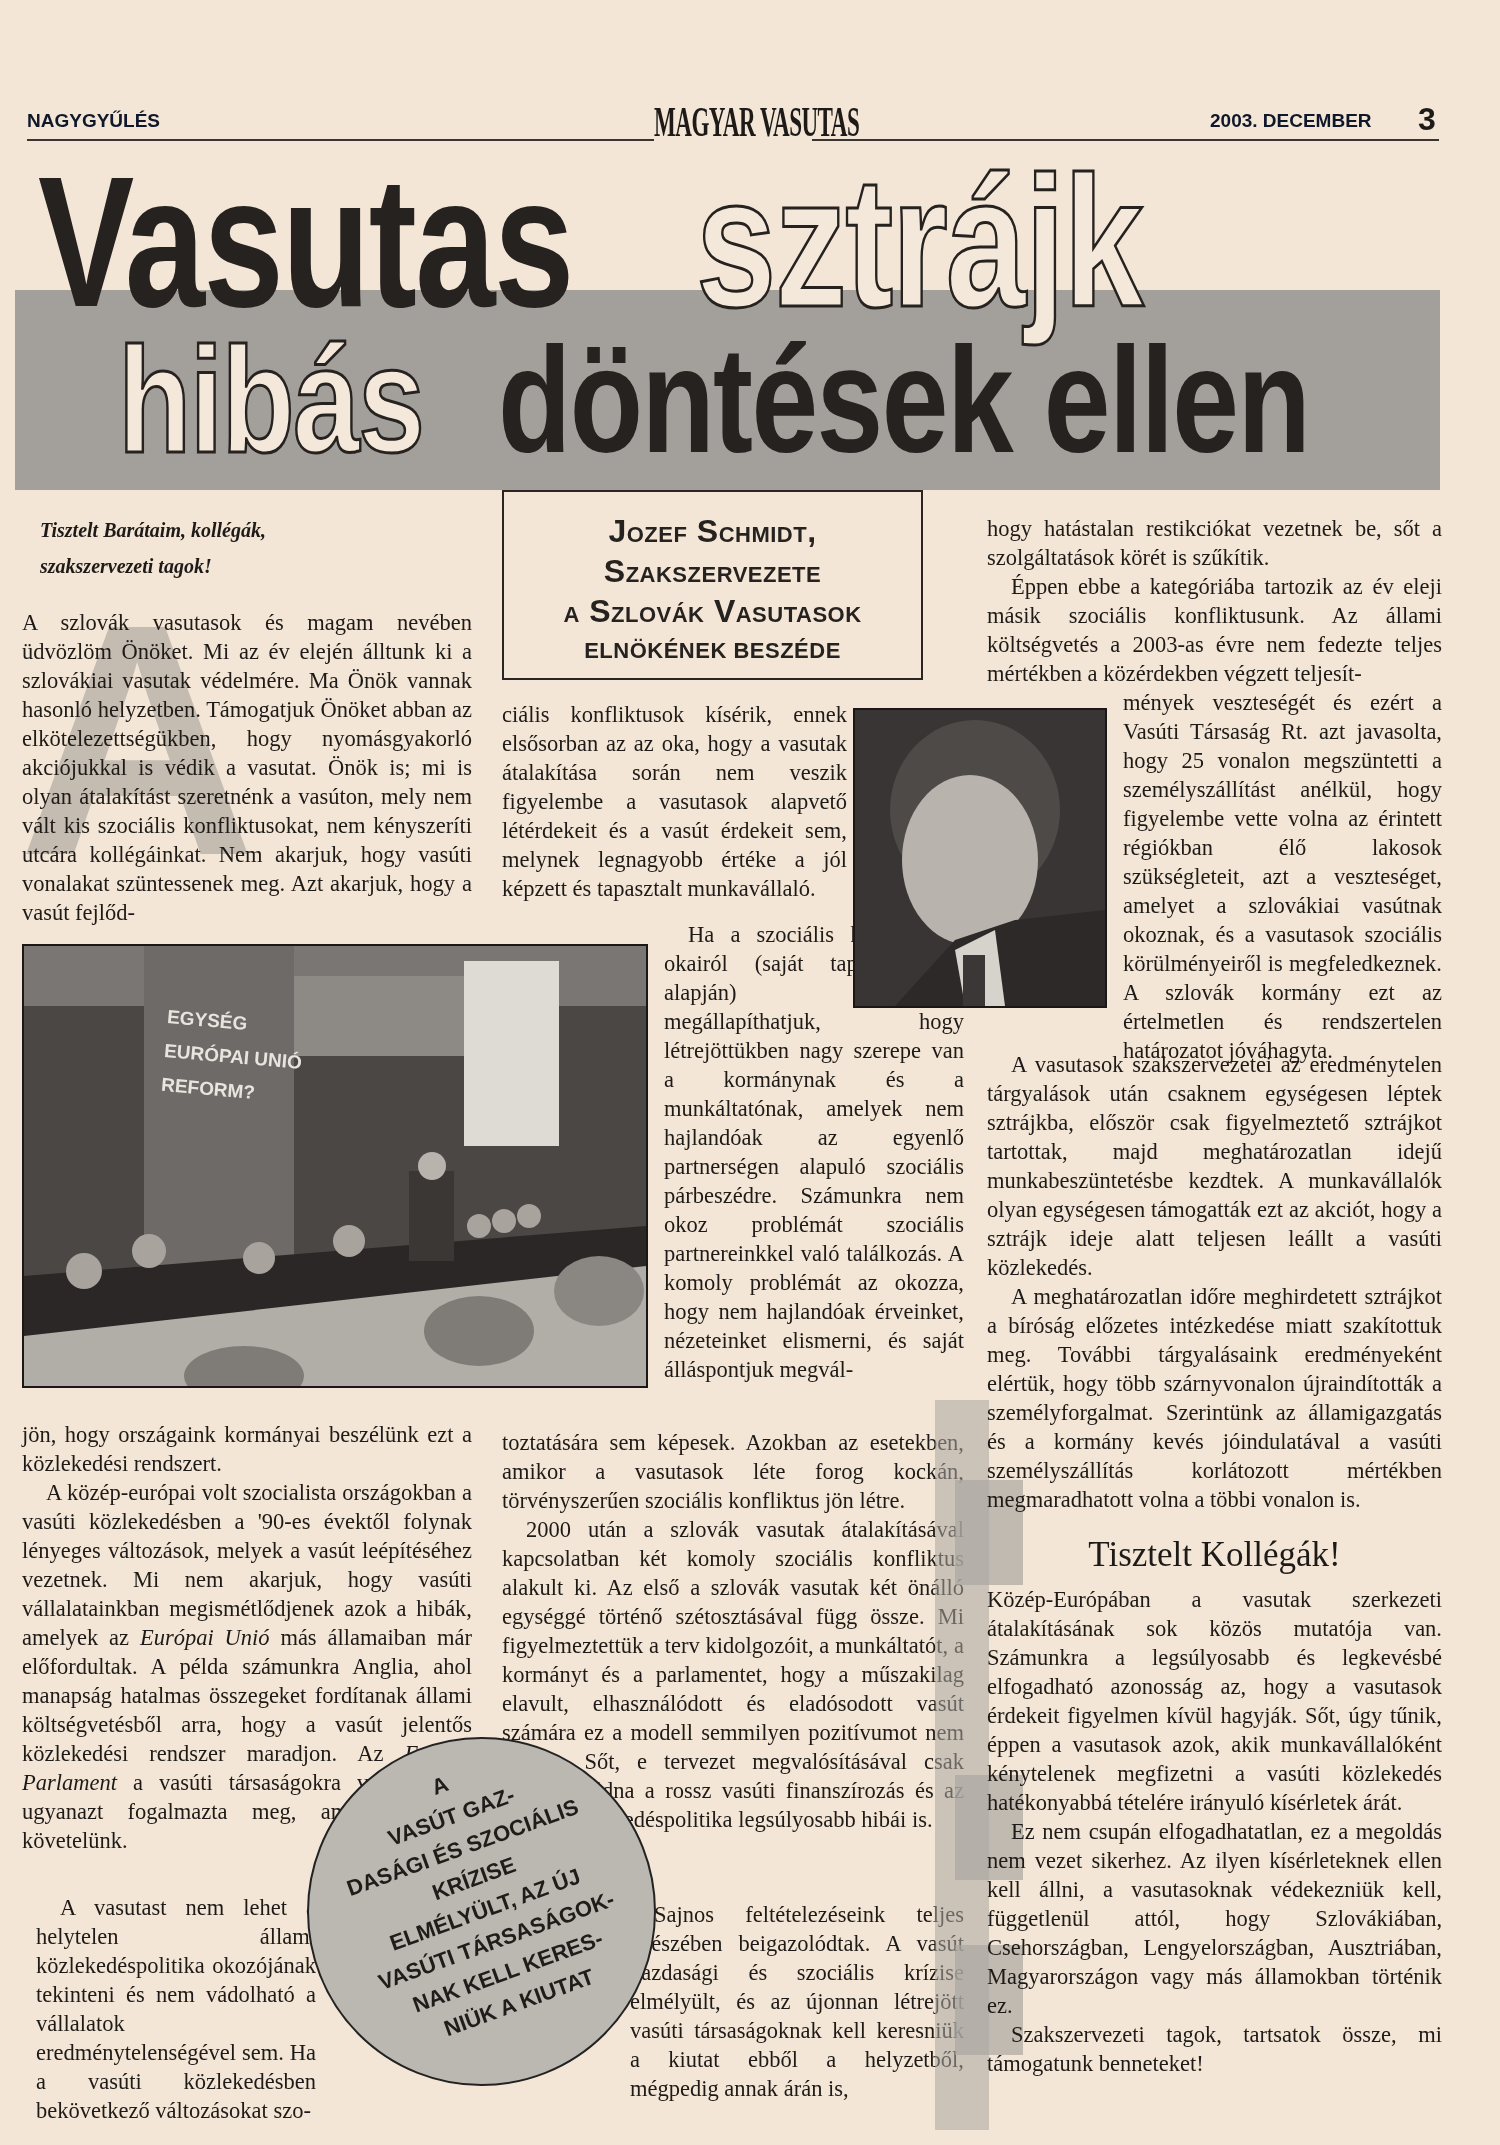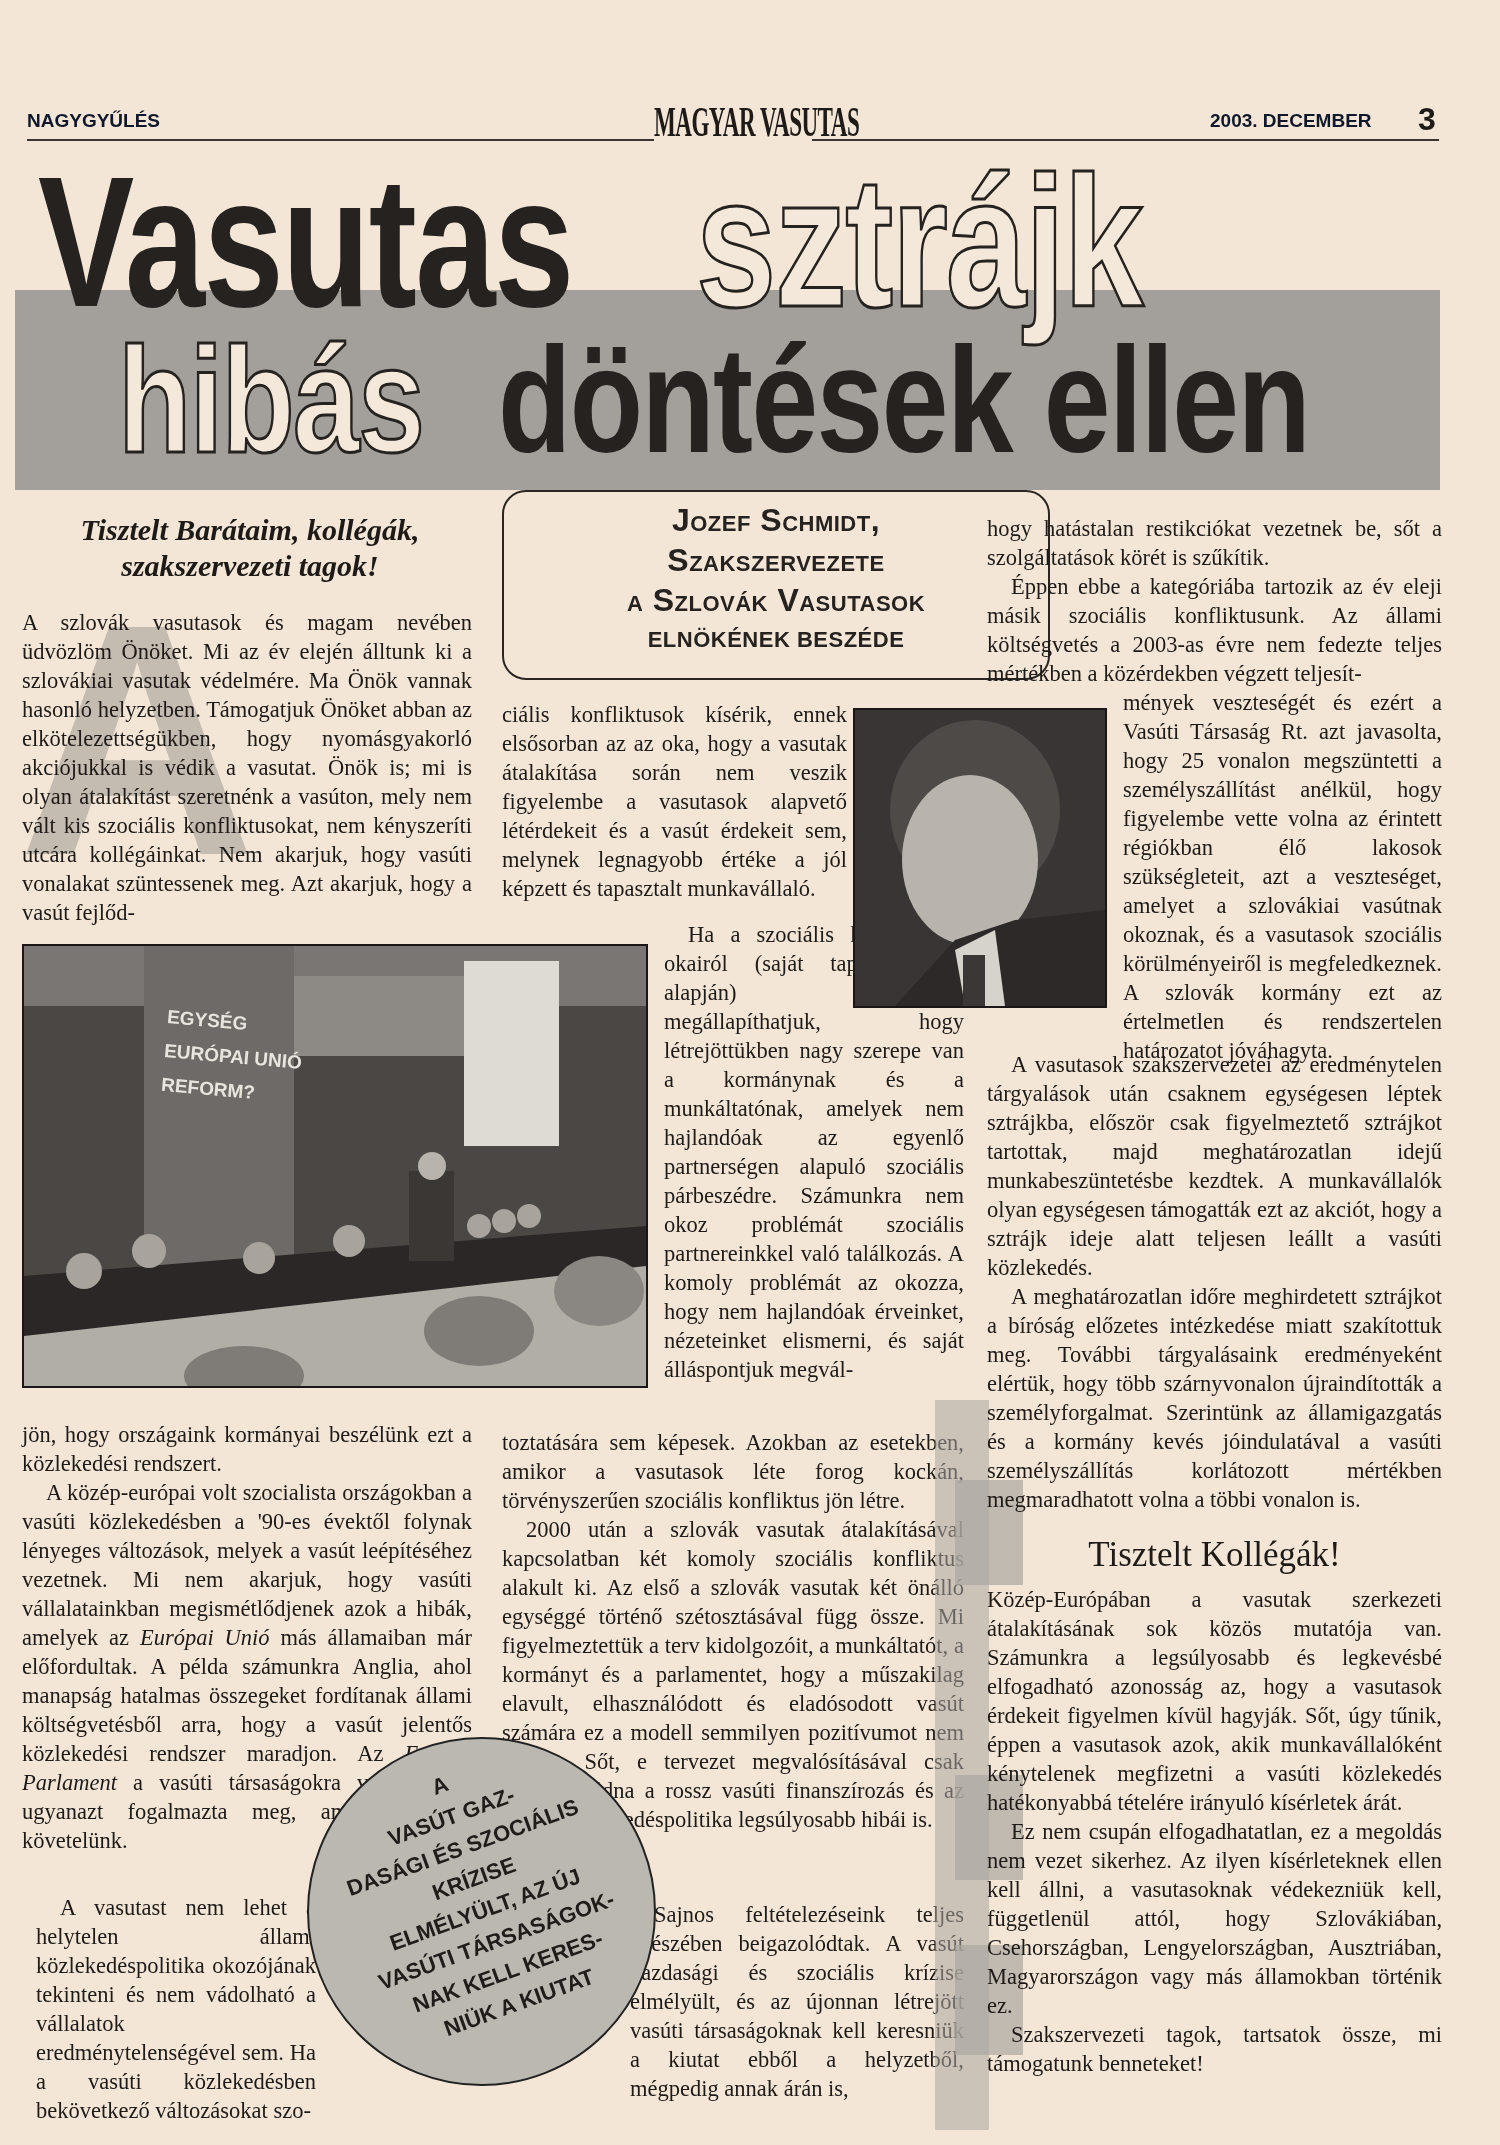--- a/index.html
+++ b/index.html
@@ -20,21 +20,21 @@
   .band { background:#a3a09b; }
   .hl {
     font-family:"Liberation Sans", sans-serif; font-weight:bold; white-space:nowrap;
     transform-origin:left top; letter-spacing:-2px;
   }
   .hl-dark { color:#262220; }
   .hl-outline { color:#f3e8da; -webkit-text-stroke:3px #262220; }
   .col { position:absolute; font-size:22.5px; line-height:29px; text-align:justify; }
   .col p { margin:0; }
   .ind { text-indent:24px; }
-  .greeting { font-style:italic; font-weight:bold; font-size:30px; line-height:36px; text-align:center; }
+  .greeting { font-style:italic; font-weight:bold; font-size:20px; line-height:36px; }
   .dropcap-bg {
     position:absolute; font-family:"Liberation Sans", sans-serif; font-weight:bold;
     font-size:330px; color:#b5ada5; opacity:0.75; line-height:1;
   }
   .titlebox {
     position:absolute; border:2px solid #2a2522; text-align:center;
     font-family:"Liberation Sans", sans-serif; font-weight:bold; color:#262220;
   }
   .titlebox div { font-size:32px; line-height:40px; letter-spacing:0.5px; }
   .photo { position:absolute; border:2px solid #1a1716; overflow:hidden; }
@@ -66,21 +66,21 @@
 <div class="abs" style="left:696px;top:150px;">
   <span class="hl hl-outline" style="font-size:185px;line-height:185px;display:inline-block;transform:scaleX(0.78);">sztrájk</span>
 </div>
 <div class="abs" style="left:118px;top:325px;">
   <span class="hl hl-outline" style="font-size:150px;line-height:150px;display:inline-block;transform:scaleX(0.8);">hibás</span>
 </div>
 <div class="abs" style="left:498px;top:325px;">
   <span class="hl hl-dark" style="font-size:150px;line-height:150px;display:inline-block;transform:scaleX(0.8);">döntések ellen</span>
 </div>
 
-<div class="titlebox" style="left:502px;top:490px;width:548px;height:190px;padding-top:8px;box-sizing:border-box;border-radius:24px;">
+<div class="titlebox" style="left:502px;top:490px;width:421px;height:190px;padding-top:19px;box-sizing:border-box;">
   <div style="font-variant:small-caps;">Jozef Schmidt,</div>
   <div style="font-variant:small-caps;">Szakszervezete</div>
   <div style="font-variant:small-caps;">a Szlovák Vasutasok</div>
   <div style="text-transform:uppercase;font-size:22px;">elnökének beszéde</div>
 </div>
 
 <div class="dropcap-bg" style="left:18px;top:575px;">A</div>
 <div class="col greeting" style="left:40px;top:512px;width:420px;">
   <div>Tisztelt Barátaim, kollégák,</div>
   <div>szakszervezeti tagok!</div>

